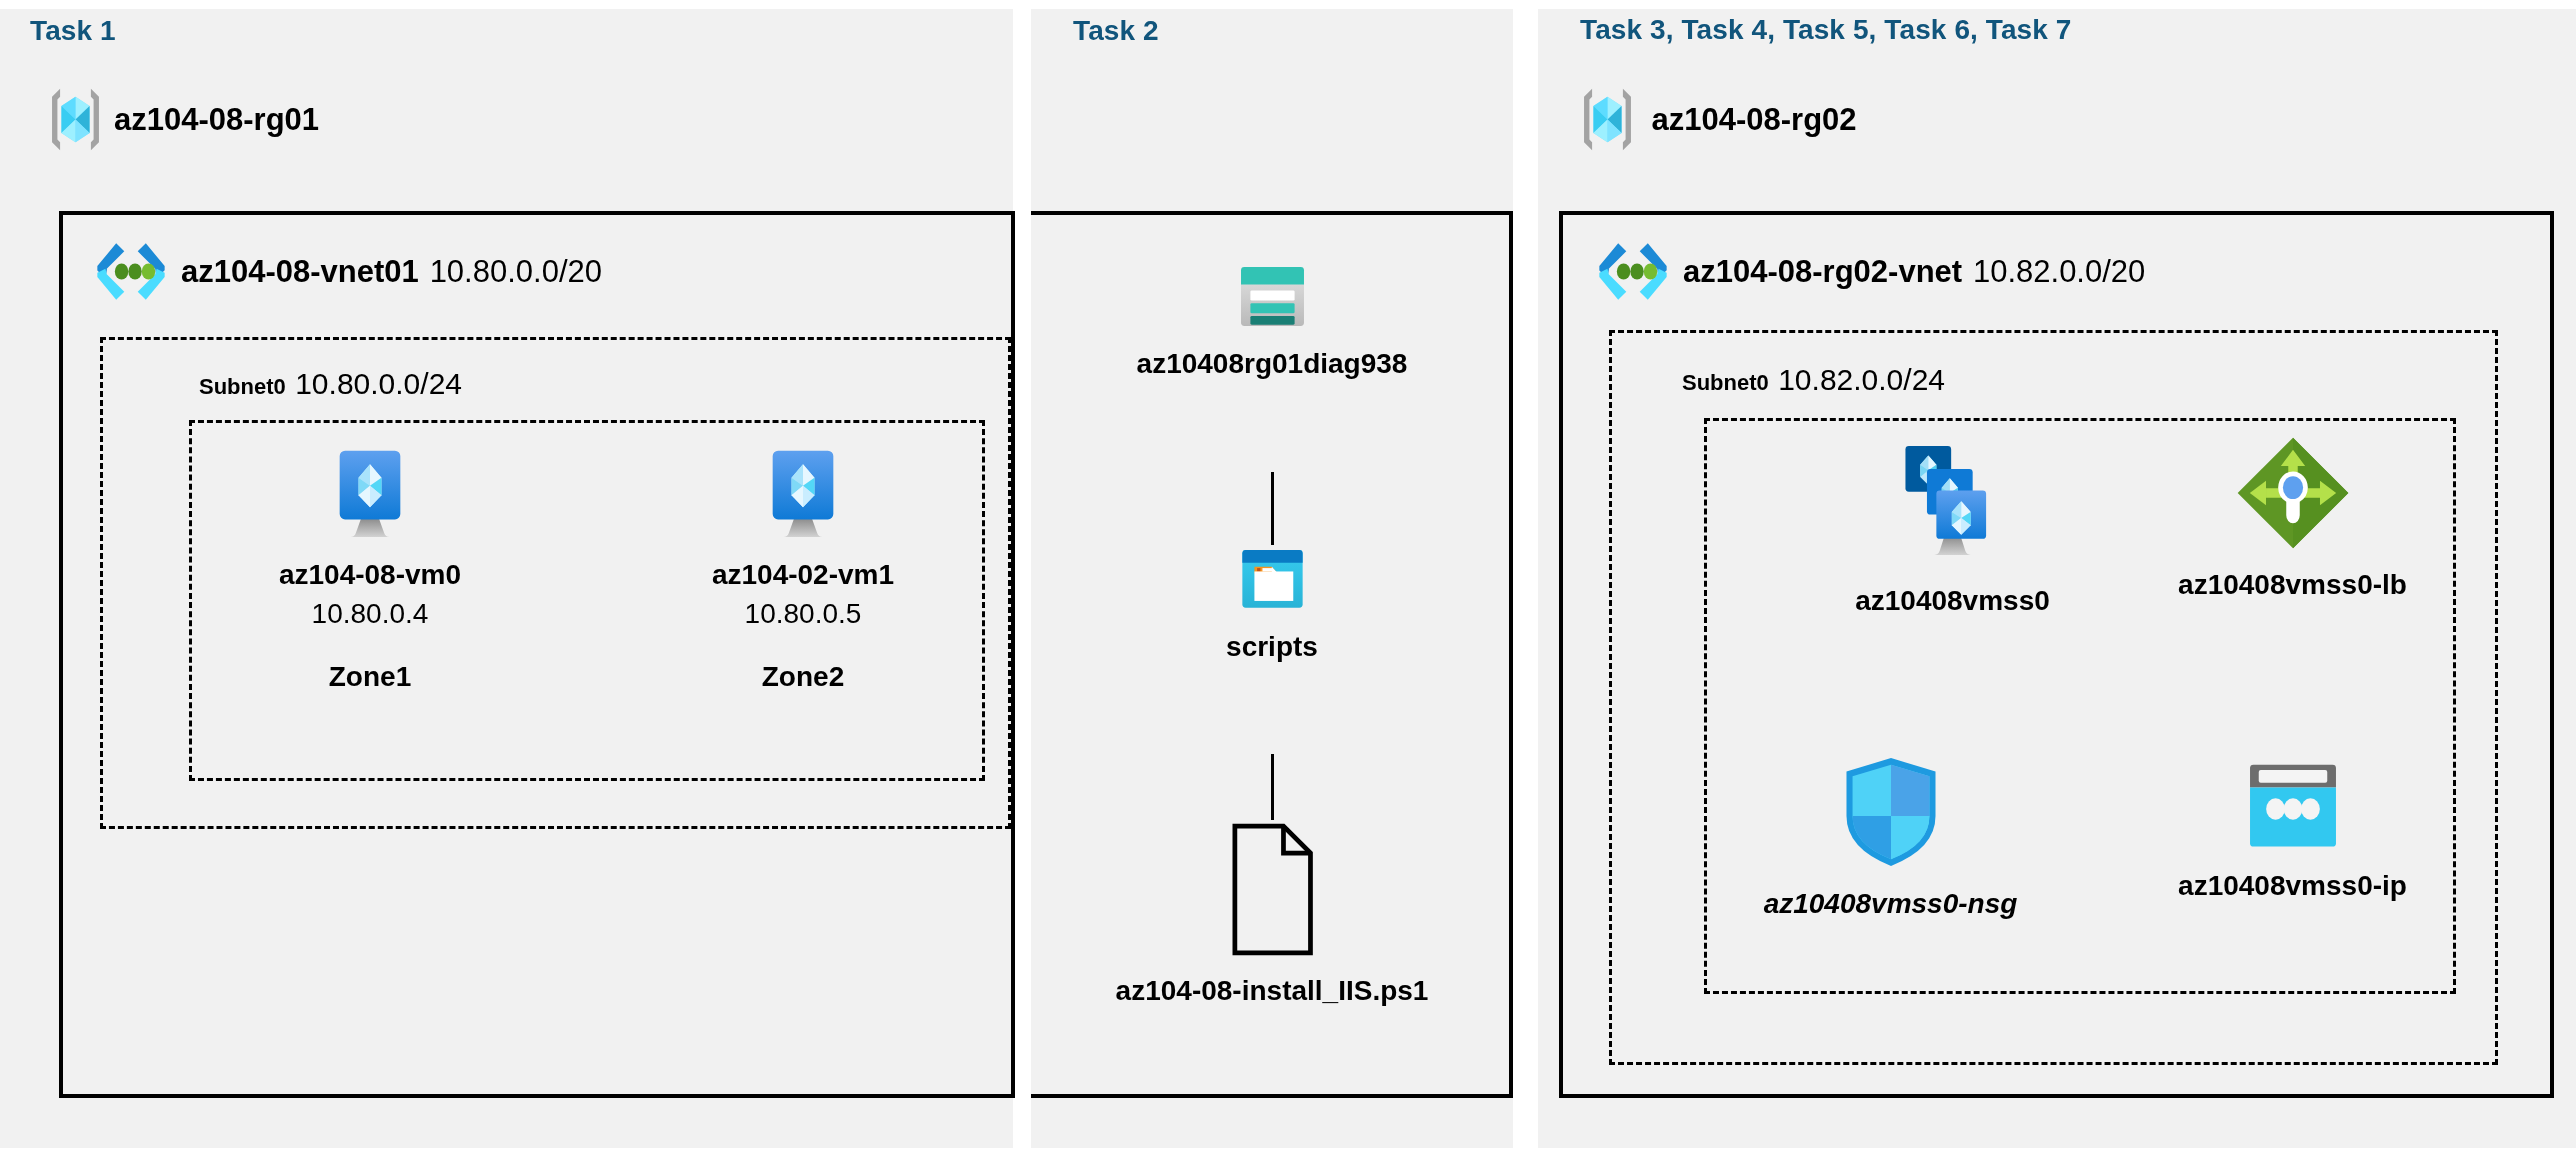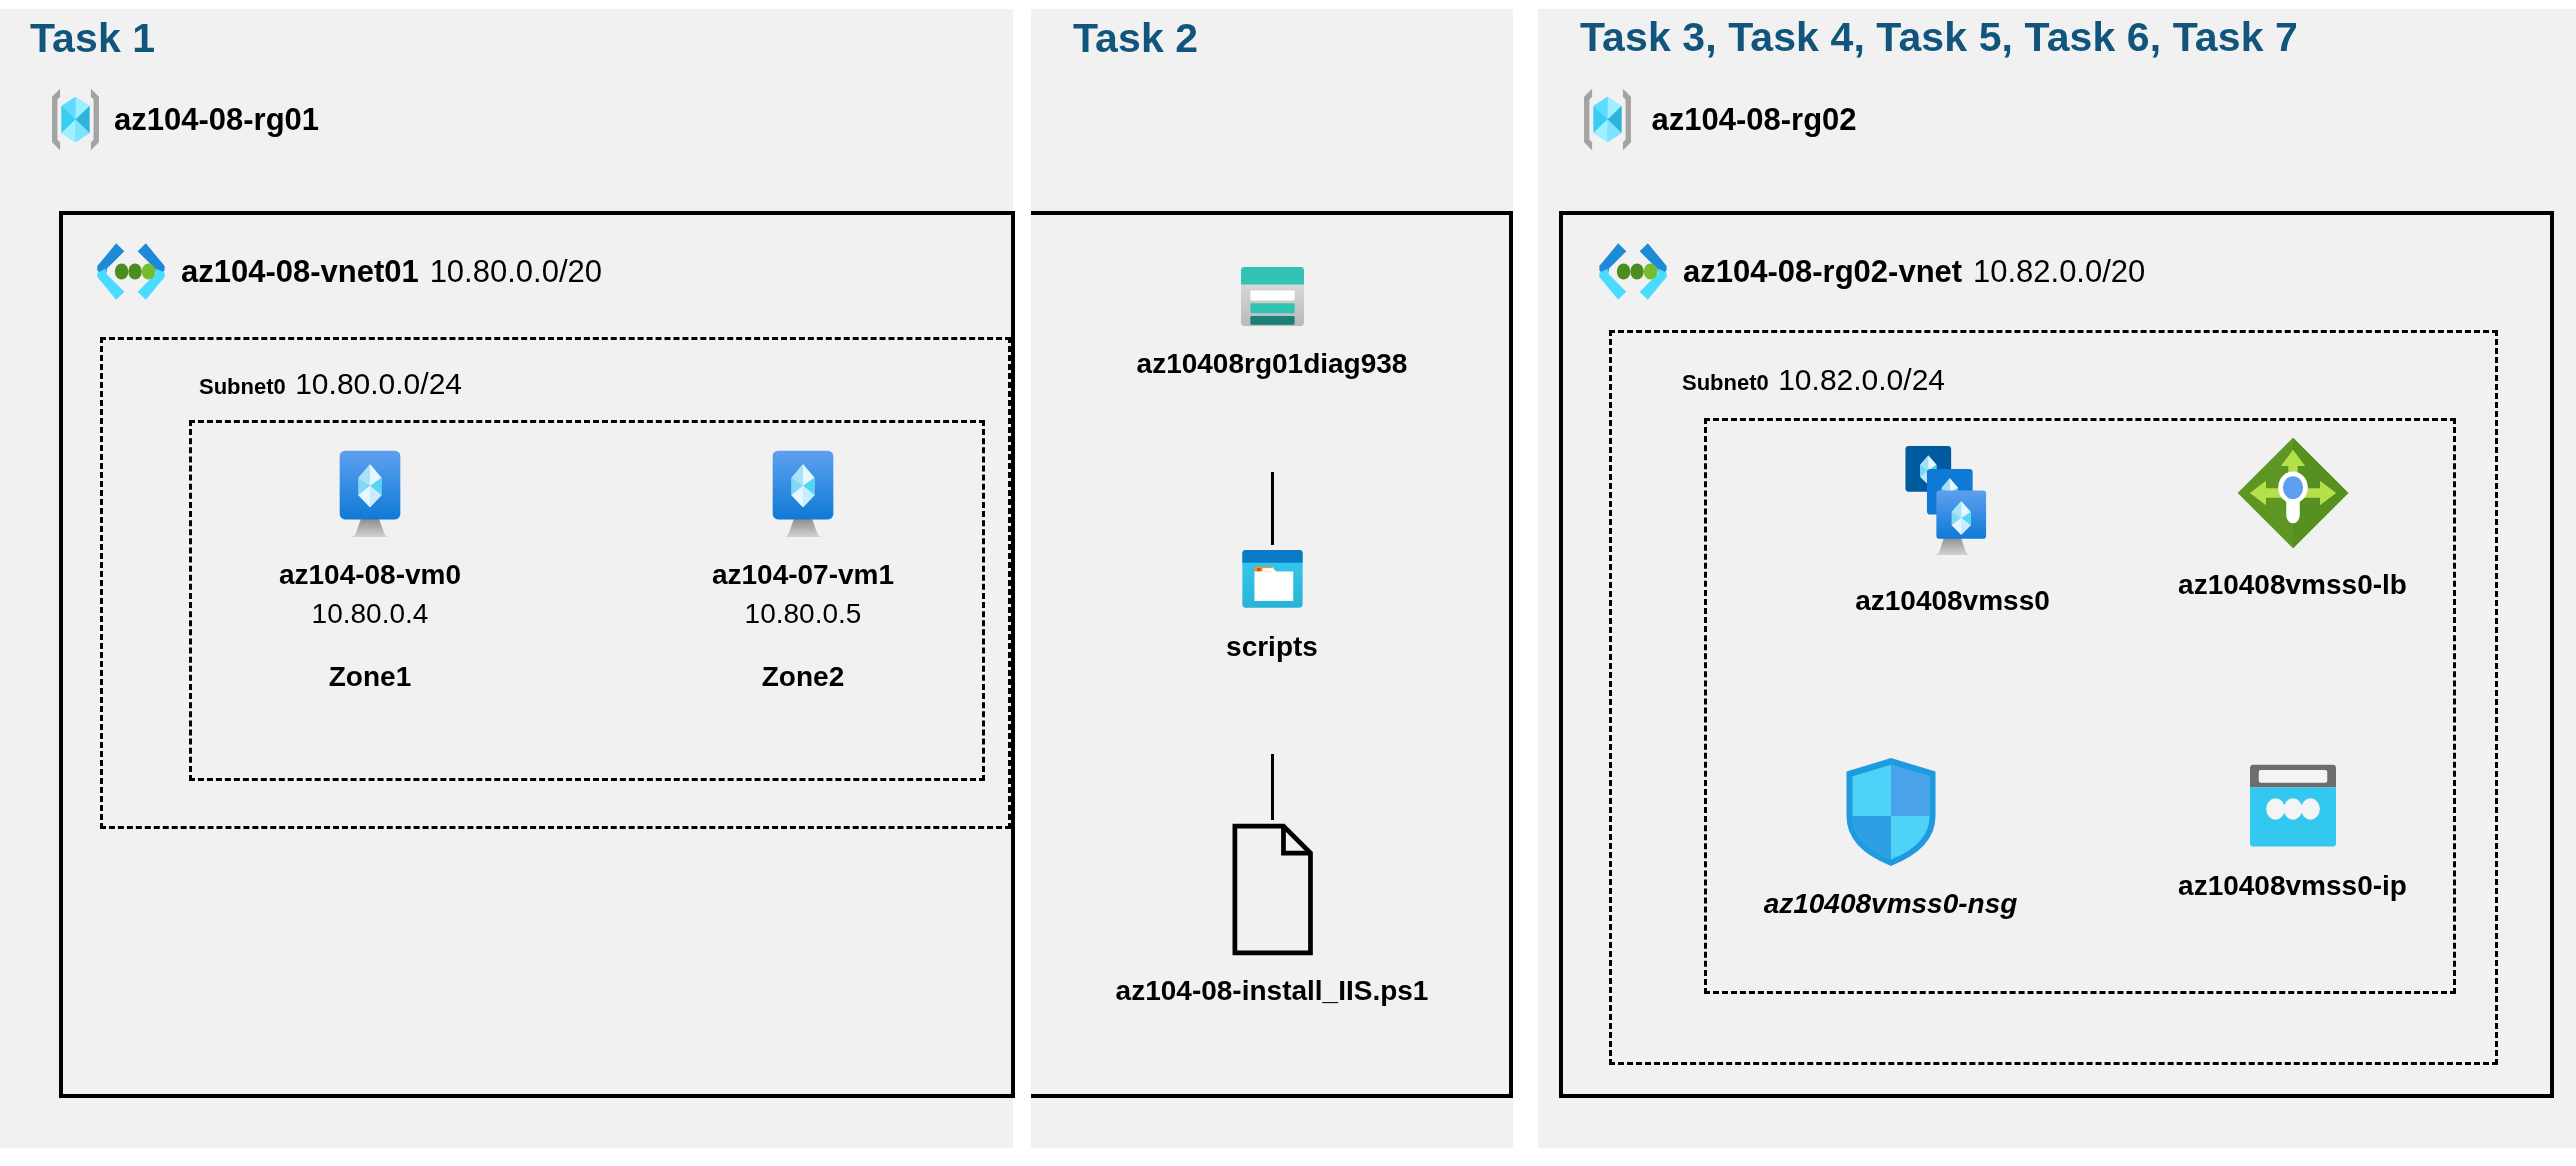--- a/index.html
+++ b/index.html
@@ -1,20 +1,20 @@
 <!DOCTYPE html>
 <html style="font-size:10.8px"><head>
 <meta charset="utf-8">
 <style>
   html,body{margin:0;padding:0;background:#ffffff;}
   body{width:2576px;height:1166px;position:relative;overflow:hidden;
        font-family:"Liberation Sans", sans-serif;}
 
   .panel{position:absolute;background:#f1f1f1;}
-  .task-title{position:absolute;color:#11557c;font-weight:bold;font-size:41px;
+  .task-title{position:absolute;color:#11557c;font-weight:bold;font-size:28px;
               letter-spacing:0.1px;white-space:nowrap;}
 
   .rg-row{position:absolute;display:flex;align-items:center;gap:17.5px;}
   .rg-label{font-size:31px;font-weight:bold;color:#000;white-space:nowrap;}
 
   .solidbox{position:absolute;border:4px solid #000;box-sizing:border-box;}
   .dashbox{position:absolute;border:3.4px dashed #000;box-sizing:border-box;}
 
   .vnet-row{position:absolute;display:flex;align-items:center;gap:15px;white-space:nowrap;}
   .vnet-name{font-size:31px;font-weight:bold;color:#000;margin-top:43px;}
@@ -131,21 +131,21 @@
       <rect x="14" y="4" width="90" height="102" rx="8" fill="url(#vmg2)"></rect>
       <path d="M59 24 L76 44 L76 70 L59 88 L42 70 L42 44 Z" fill="#c9edff"></path>
       <path d="M59 24 L76 44 L59 56 Z" fill="#e6f7ff"></path>
       <path d="M59 56 L76 44 L76 70 Z" fill="#53d7f7"></path>
       <path d="M42 44 L59 56 L59 24 Z" fill="#a9e3fb"></path>
       <path d="M42 44 L42 70 L59 56 Z" fill="#7fd9f7"></path>
       <path d="M42 70 L59 88 L59 56 Z" fill="#e6f7ff"></path>
       <path d="M59 56 L59 88 L76 70 Z" fill="#c9edff"></path>
     </svg>
   </span>
-  <span class="cap">az104-07-vm1</span>
+  <span class="cap">az104-02-vm1</span>
   <span class="sub">10.80.0.5</span>
   <span class="zone">Zone2</span>
 </div>
 
 <div class="panel" style="left:1031px;top:9.4px;width:482px;height:1139px;"></div>
 
 <div class="task-title" style="left:1073px;top:15px;">Task 2</div>
 
 <div class="solidbox" style="left:1031px;top:211px;width:482px;height:887px;border-left:none;"></div>
 

